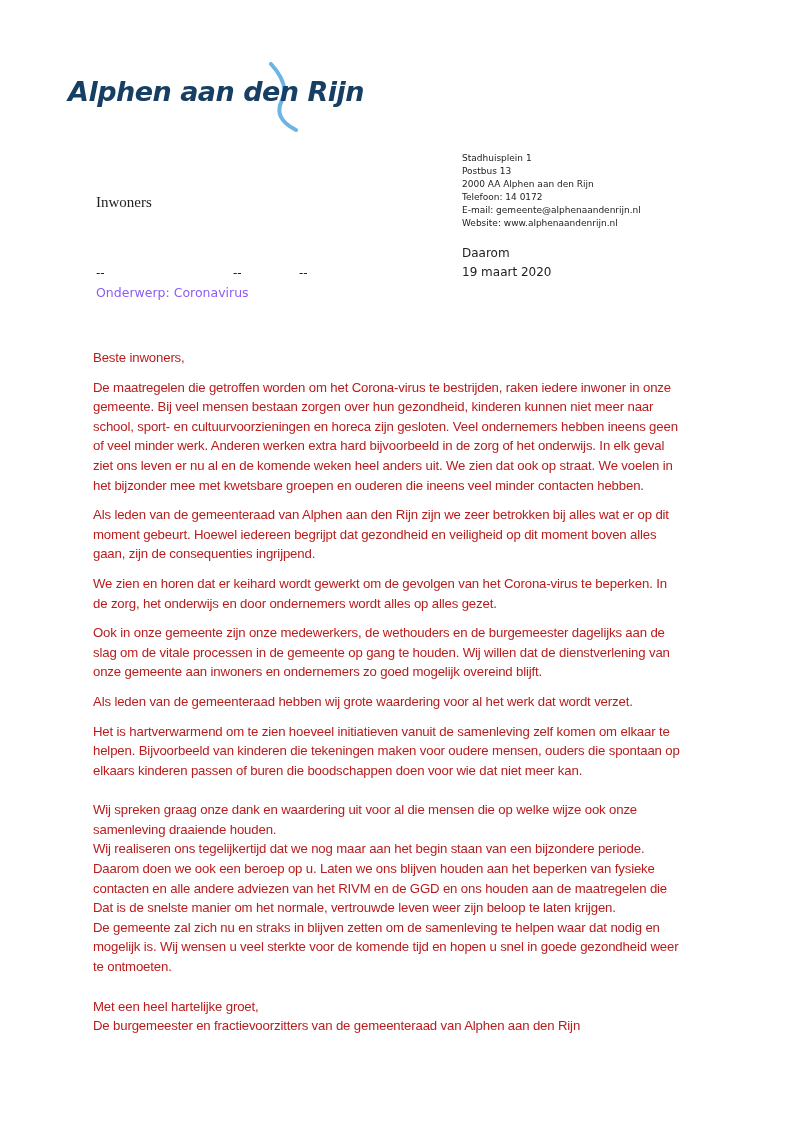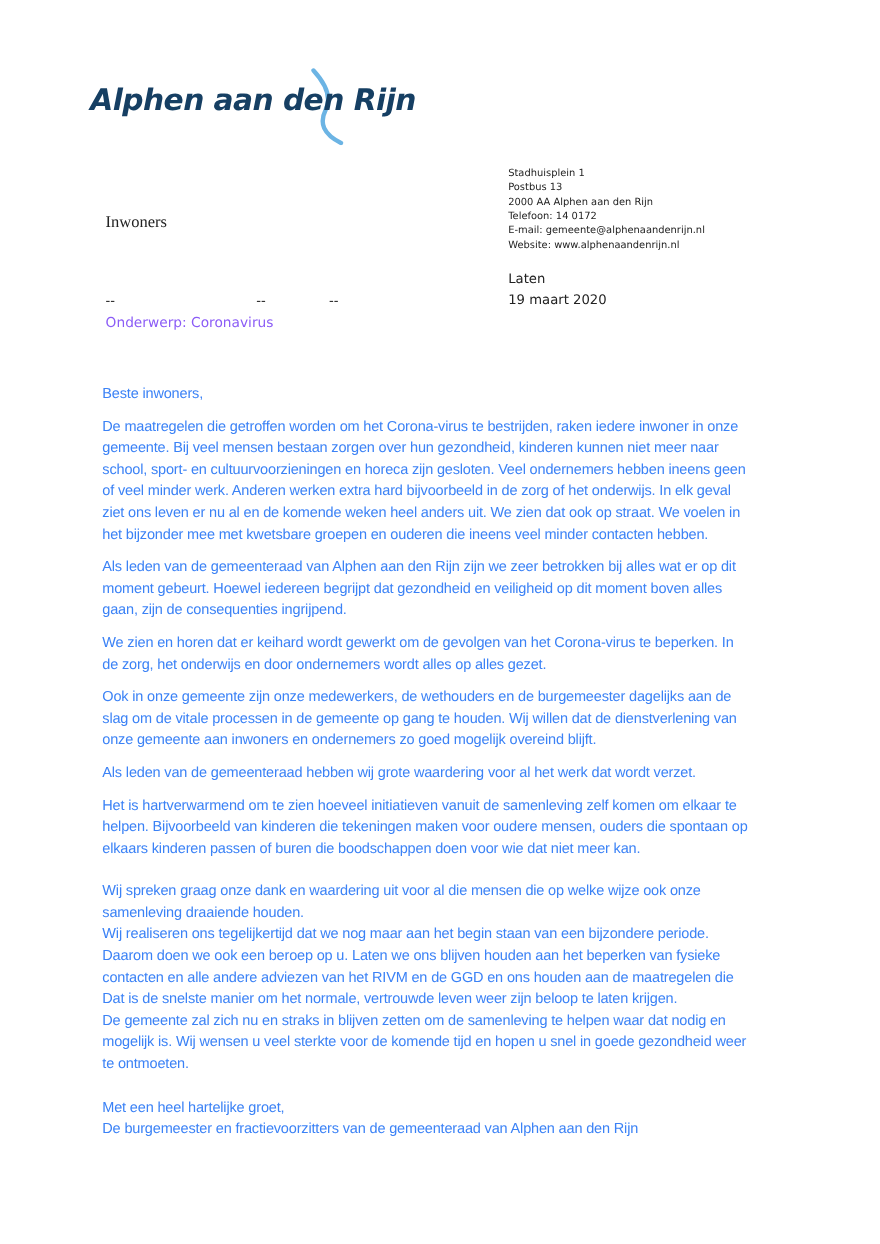--- a/index.html
+++ b/index.html
@@ -2,21 +2,21 @@
 <html><head>
   <meta charset="utf-8">
   <style>
     html, body { margin: 0; padding: 0; background: #ffffff; }
     body {
       width: 800px; height: 1131px; position: relative; overflow: hidden;
       font-family: "Liberation Sans", "DejaVu Sans", sans-serif;
       color: #1a1a1a;
     }
     .logo {
-      position: absolute; left: 82px; top: 62px; width: 270px; height: 70px;
+      position: absolute; left: 68px; top: 62px; width: 270px; height: 70px;
     }
     .logo svg { position: absolute; left: 0; top: 0; }
     .logo-text {
       position: absolute; left: 0; top: 14px;
       font-family: "DejaVu Sans", sans-serif;
       font-weight: bold; font-style: italic;
       font-size: 27px; letter-spacing: -0.5px;
       color: #163f63; white-space: nowrap;
     }
     .logo-text .rijn { margin-left: 9px; }
@@ -45,21 +45,21 @@
     .ref-1 { left: 96px; }
     .ref-2 { left: 233px; }
     .ref-3 { left: 299px; }
     .subject {
       position: absolute; left: 96px; top: 285px;
       font-family: "DejaVu Sans", sans-serif; font-size: 12.5px; color: #8b5cf6;
     }
     .body-text {
       position: absolute; left: 93px; top: 348px; width: 640px;
       font-family: "Liberation Sans", sans-serif;
-      font-size: 13.2px; line-height: 19.6px; color: #3b82f6;
+      font-size: 13.2px; line-height: 19.6px; color: #b91c1c;
       letter-spacing: -0.15px;
     }
     .body-text .para { margin: 0 0 10px 0; }
     .body-text .line { white-space: nowrap; }
     .body-text .gap { height: 10px; }
   </style>
 </head>
 <body>
 
 <div class="logo">
@@ -73,21 +73,21 @@
   <div>Stadhuisplein 1</div>
   <div>Postbus 13</div>
   <div>2000 AA Alphen aan den Rijn</div>
   <div>Telefoon: 14 0172</div>
   <div>E-mail: gemeente@alphenaandenrijn.nl</div>
   <div>Website: www.alphenaandenrijn.nl</div>
 </div>
 
 <div class="recipient">Inwoners</div>
 
-<div class="date-label">Laten</div>
+<div class="date-label">Daarom</div>
 <div class="date-value">19 maart 2020</div>
 
 <div class="ref ref-1">--</div>
 <div class="ref ref-2">--</div>
 <div class="ref ref-3">--</div>
 
 <div class="subject">Onderwerp: Coronavirus</div>
 
 <div class="body-text">
   <div class="para">Beste inwoners,</div>

